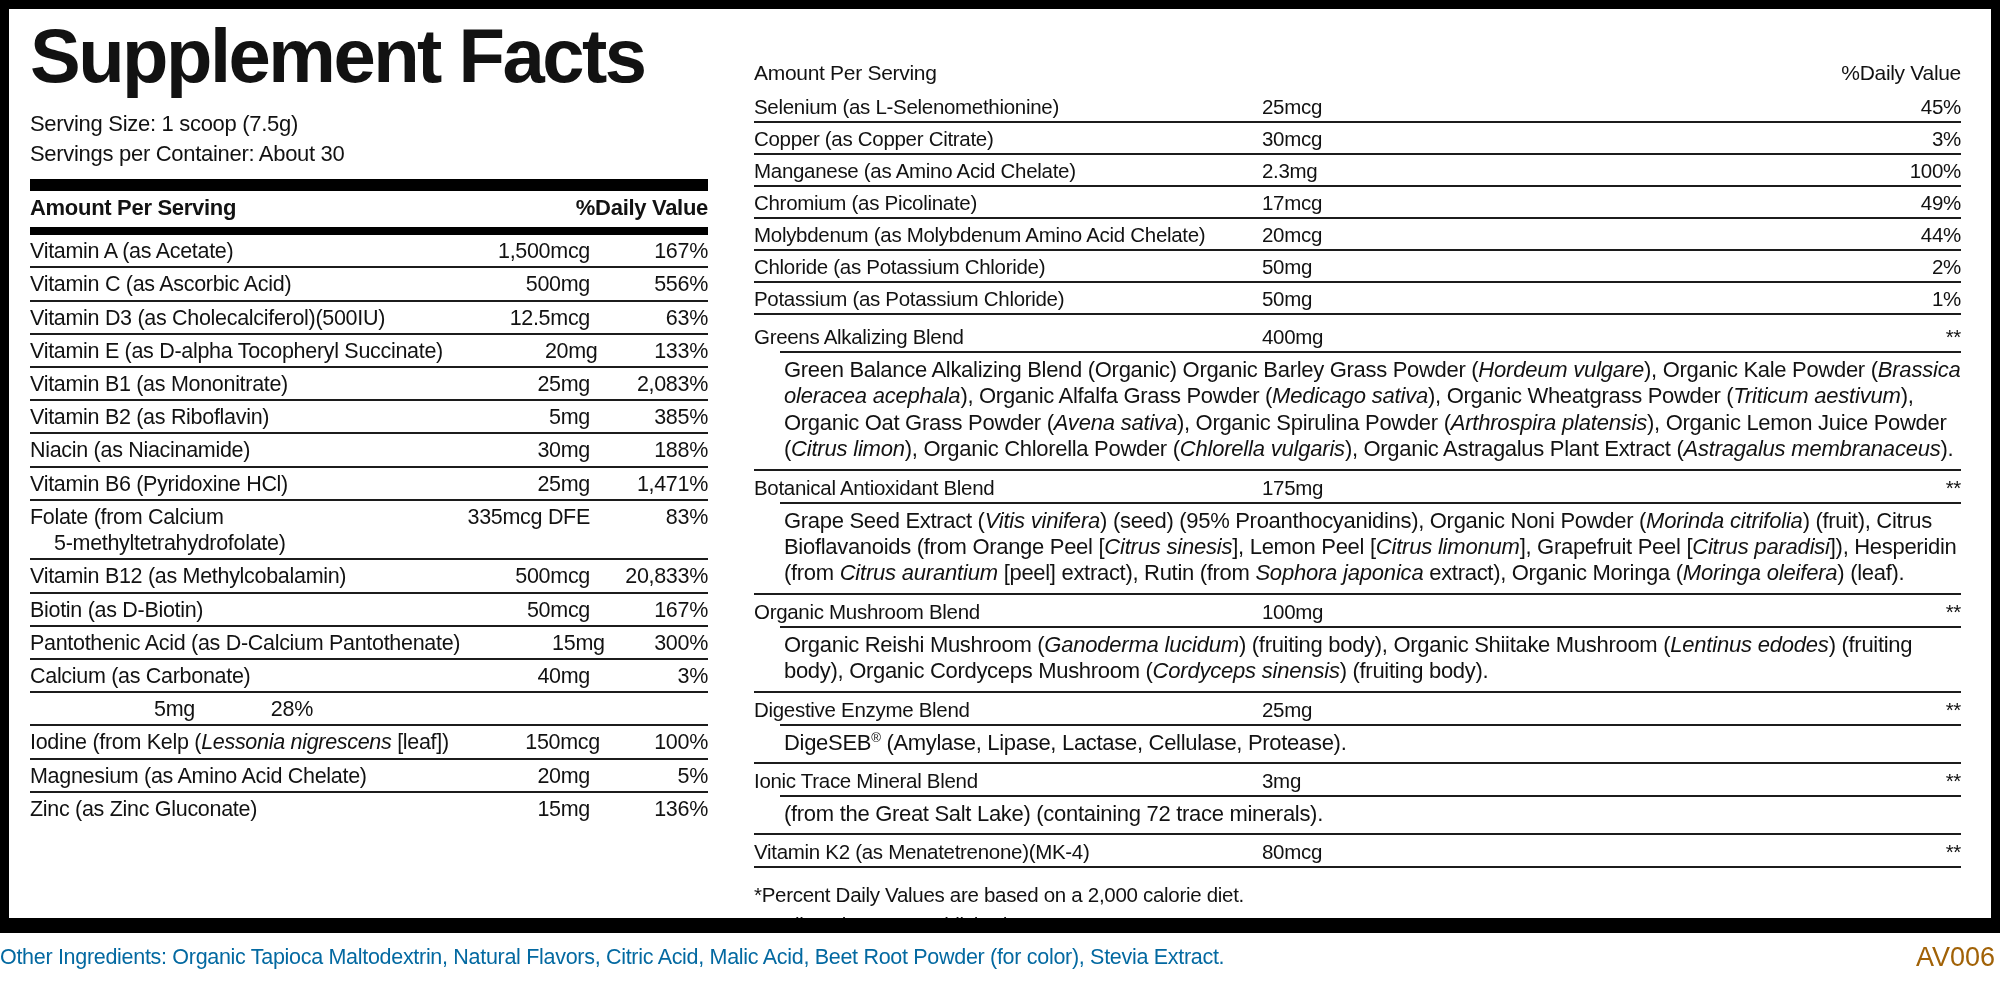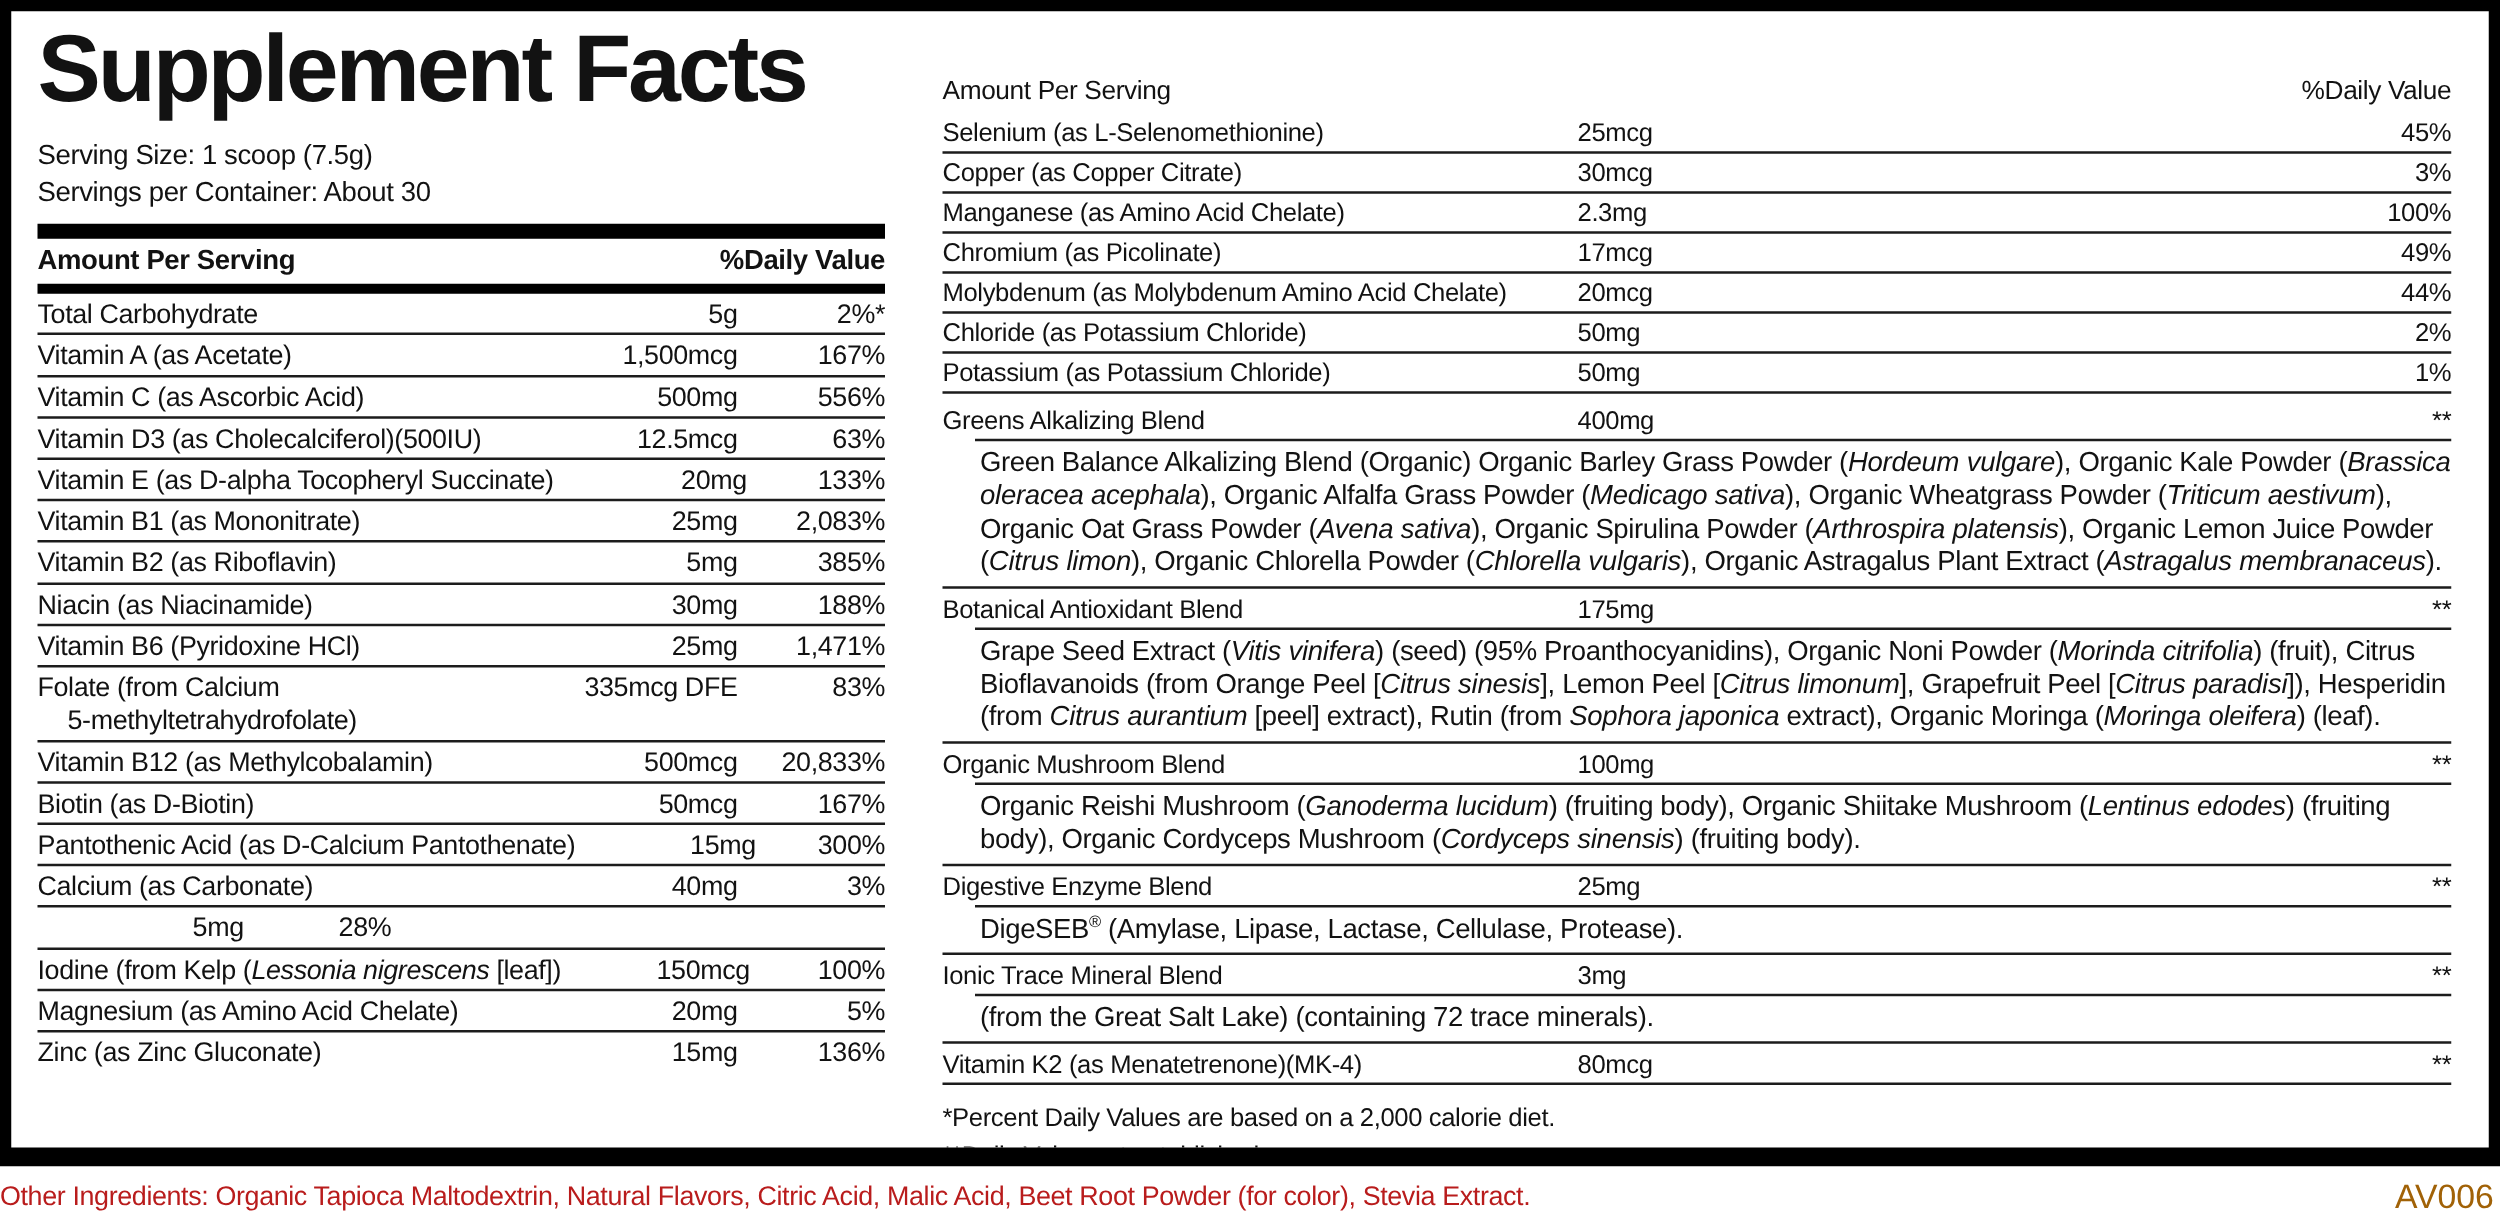--- a/index.html
+++ b/index.html
@@ -44,46 +44,41 @@
   .rule-full{border-top:2px solid #1c1c1c;}
   .desc{font-size:22px;line-height:1.2;padding:4px 0 6px 30px;}
   .desc i{letter-spacing:-0.2px;}
   sup{font-size:60%;vertical-align:super;line-height:0;}
   .bar-mid{height:13px;margin-top:5px;}
   .bar-end{height:13px;margin-top:4px;}
   .footnotes{margin-top:8px;font-size:20.5px;line-height:1.45;}
   .footer{
     height:49px;display:flex;justify-content:space-between;align-items:center;
   }
-  .other-ing{font-size:21.5px;color:#b91c1c;}
+  .other-ing{font-size:21.5px;color:#0369a1;}
   .sku{font-size:27px;color:#a16207;padding-right:5px;letter-spacing:0;}
 </style>
 </head>
 <body>
 
 <div class="page">
   <div class="frame">
 
     <div class="col-left">
       <div class="title">Supplement Facts</div>
       <div class="serving-line">Serving Size: 1 scoop (7.5g)</div>
       <div class="serving-line">Servings per Container: About 30</div>
       <div class="bar bar-top-left"></div>
       <div class="thead thead-left">
         <span>Amount Per Serving</span>
         <span>%Daily Value</span>
       </div>
       <div class="bar bar-thin"></div>
       <div>
           <div class="row lrow">
-            <div class="n">Total Carbohydrate</div>
-            <div class="a">5g</div>
-            <div class="d">2%*</div>
-          </div>
-          <div class="row lrow">
             <div class="n">Vitamin A (as Acetate)</div>
             <div class="a">1,500mcg</div>
             <div class="d">167%</div>
           </div>
           <div class="row lrow">
             <div class="n">Vitamin C (as Ascorbic Acid)</div>
             <div class="a">500mg</div>
             <div class="d">556%</div>
           </div>
           <div class="row lrow">

